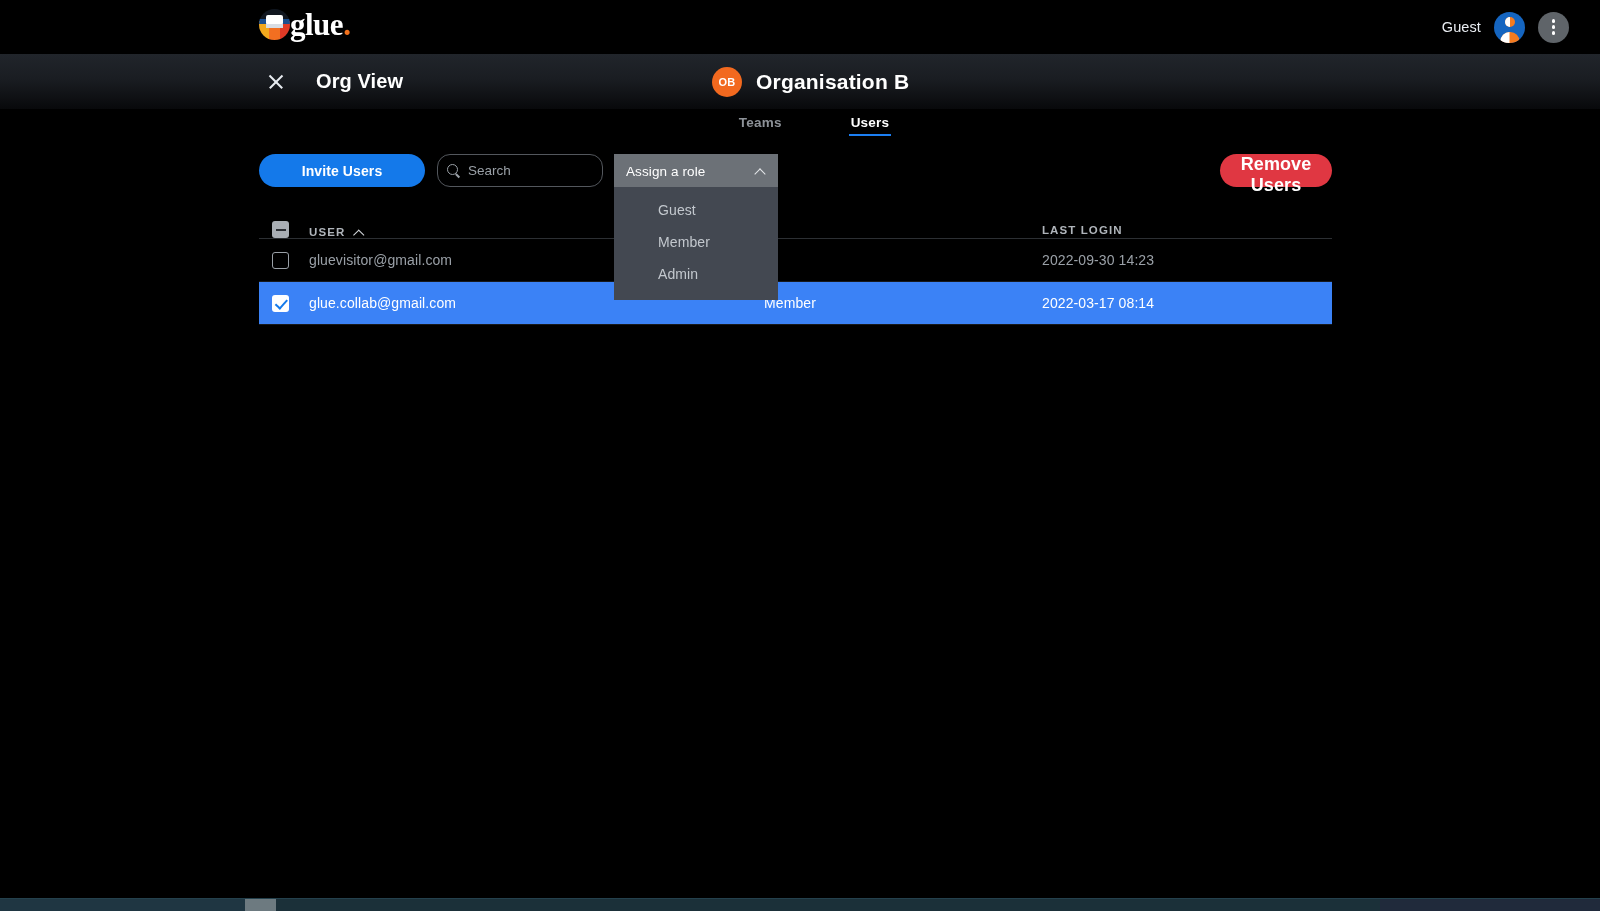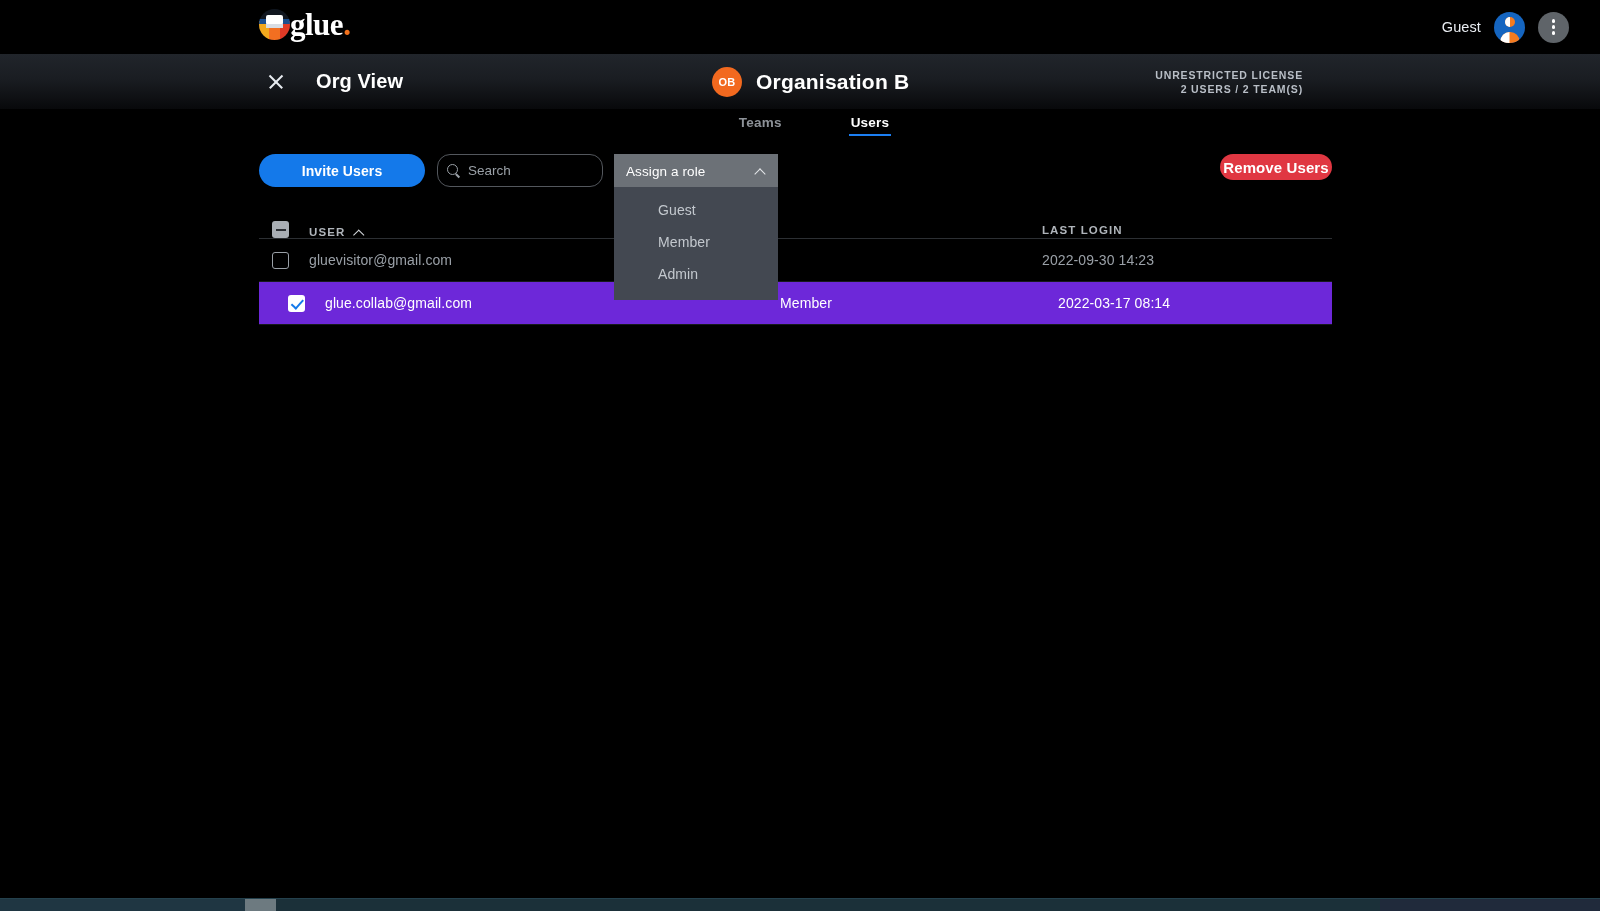--- a/index.html
+++ b/index.html
@@ -377,27 +377,27 @@
     font-size: 14px;
     color: #c3c8ce;
     padding: 8px 0 8px 44px;
     cursor: pointer;
     letter-spacing: 0.1px;
   }
 
   .btn-remove {
     position: absolute;
     right: 0; top: 0;
-    width: 112px; height: 26px;
+    width: 112px; height: 33px;
     border: none;
     border-radius: 17px;
     background: #e03742;
     color: #ffffff;
     font-family: "Liberation Sans", sans-serif;
-    font-size: 15px;
+    font-size: 18px;
     font-weight: 700;
     cursor: pointer;
     letter-spacing: 0.1px;
   }
 
   
   .table {
     position: absolute;
     left: 0;
     top: 50px;
@@ -408,21 +408,21 @@
     align-items: center;
     height: 43px;
     position: relative;
   }
   .row.header {
     height: 35px;
     border-bottom: 1px solid #2c2f33;
     align-items: flex-end;
   }
   .row.body { border-bottom: 1px solid #17191c; }
-  .row.selected { background: #6d28d9; padding-left: 16px; }
+  .row.selected { background: #3b82f6; }
 
   .cell-check {
     width: 50px;
     display: flex;
     align-items: center;
     padding-left: 13px;
     flex: 0 0 auto;
   }
   .cell-user  { width: 455px; flex: 0 0 auto; }
   .cell-role  { width: 278px; flex: 0 0 auto; }
@@ -555,24 +555,20 @@
   <div class="orgbar-left">
     <div class="close-x"></div>
     <span class="org-view-title">Org View</span>
   </div>
 
   <div class="orgbar-center">
     <div class="org-badge">OB</div>
     <span class="org-title">Organisation B</span>
   </div>
 
-  <div class="license-block">
-    <span class="license-line">UNRESTRICTED LICENSE</span>
-    <span class="license-line">2 USERS / 2 TEAM(S)</span>
-  </div>
 </div>
 
 <div class="tabs">
   <div class="tab">Teams</div>
   <div class="tab active">Users</div>
 </div>
 
 <div class="content">
 
   <div class="toolbar">

